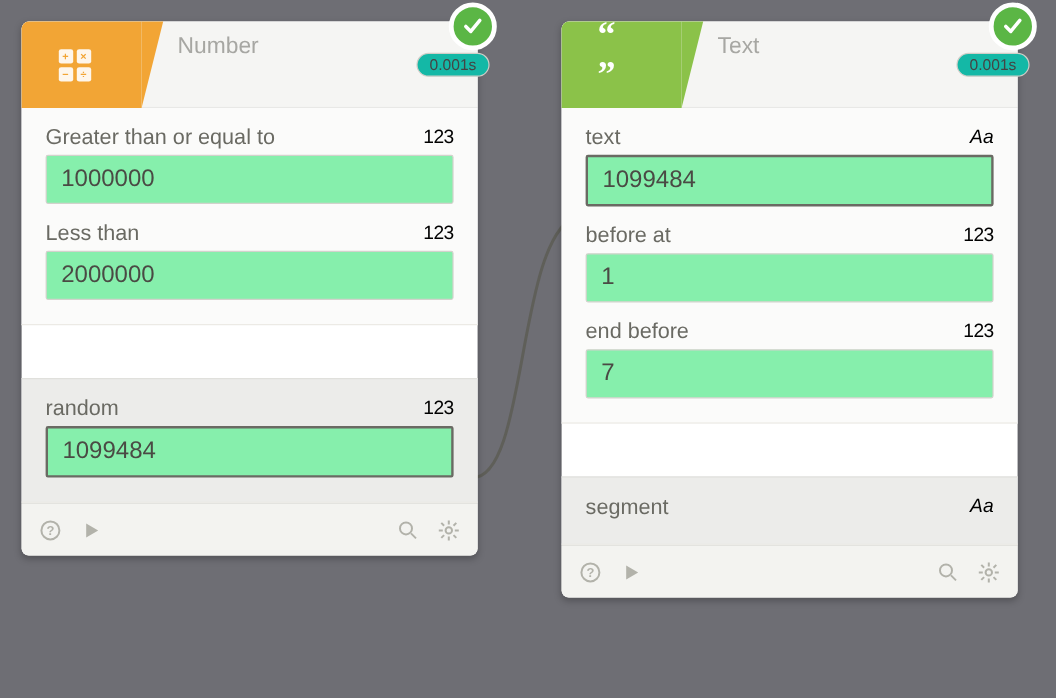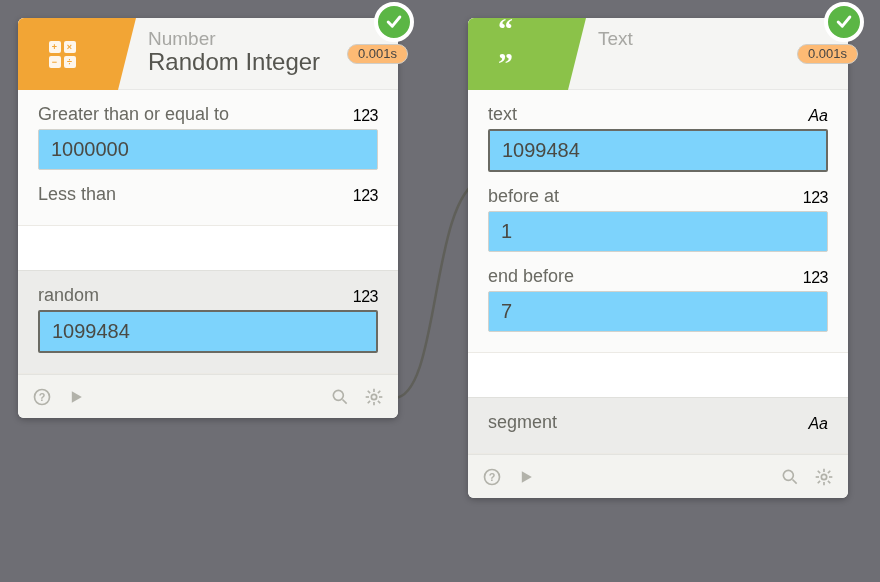--- a/index.html
+++ b/index.html
@@ -101,21 +101,21 @@
     width: 40px; height: 40px;
     border-radius: 50%;
     border: 4px solid #fff;
     display: flex; align-items: center; justify-content: center;
   }
   .status.ok { background: #5bb645; }
   .status svg { width: 20px; height: 20px; }
   .timing {
     position: absolute;
     top: 26px; right: -10px;
-    background: #fdba74;
+    background: #14b8a6;
     border: 1px solid #d0cec8;
     border-radius: 12px;
     padding: 1px 10px 2px;
     font-size: 13px;
     color: #444;
   }
   .section {
     padding: 14px 20px 6px;
     background: #fbfbfa;
     border-bottom: 1px solid #eceae5;
@@ -124,37 +124,37 @@
     background: #ececea;
     border-top: 1px solid #e0e0dc;
     margin-top: 44px;
   }
   .field {
     margin-bottom: 14px;
   }
   .field-row {
     display: flex;
     justify-content: space-between;
-    align-items: flex-end;
+    align-items: center;
     margin-bottom: 4px;
   }
   .field-label {
     font-size: 18px;
     color: #6a6a63;
   }
   .field-type {
     font-size: 16px;
     color: #000000;
     font-style: italic;
   }
   .field-type.num { font-style: normal; letter-spacing: -0.5px; }
   .field-input {
     width: 100%;
     border: 1px solid #d2d2cc;
-    background: #7dd3fc;
+    background: #86efac;
     padding: 8px 12px;
     font-size: 20px;
     color: #4a4a44;
     border-radius: 2px;
     font-family: inherit;
   }
   .field-input.connected {
     border: 2px solid #6a6a63;
   }
   .card-footer {
@@ -197,21 +197,20 @@
           <div class="calc-grid">
             <div class="calc-cell">+</div>
             <div class="calc-cell">×</div>
             <div class="calc-cell">−</div>
             <div class="calc-cell">÷</div>
           </div>
         </div>
       </div>
       <div class="titles">
         <div class="category">Number</div>
-        <div class="title">Random Integer</div>
       </div>
       <div class="status ok">
         <svg viewBox="0 0 24 24">
             <path d="M5 12 l5 5 l9 -11" stroke="#fff" stroke-width="3.5" fill="none" stroke-linecap="round" stroke-linejoin="round"></path>
           </svg>
       </div>
       <div class="timing">0.001s</div>
     </div>
 
     <div class="section">
@@ -220,20 +219,21 @@
           <span class="field-label">Greater than or equal to</span>
           <span class="field-type num">123</span>
         </div>
         <input class="field-input" value="1000000" style="">
       </div>
       <div class="field">
         <div class="field-row">
           <span class="field-label">Less than</span>
           <span class="field-type num">123</span>
         </div>
+        <input class="field-input" value="2000000" style="">
       </div>
     </div>
 
     <div class="section shaded">
       <div class="field">
         <div class="field-row">
           <span class="field-label">random</span>
           <span class="field-type num">123</span>
         </div>
         <input class="field-input connected" readonly="" value="1099484" style="">

